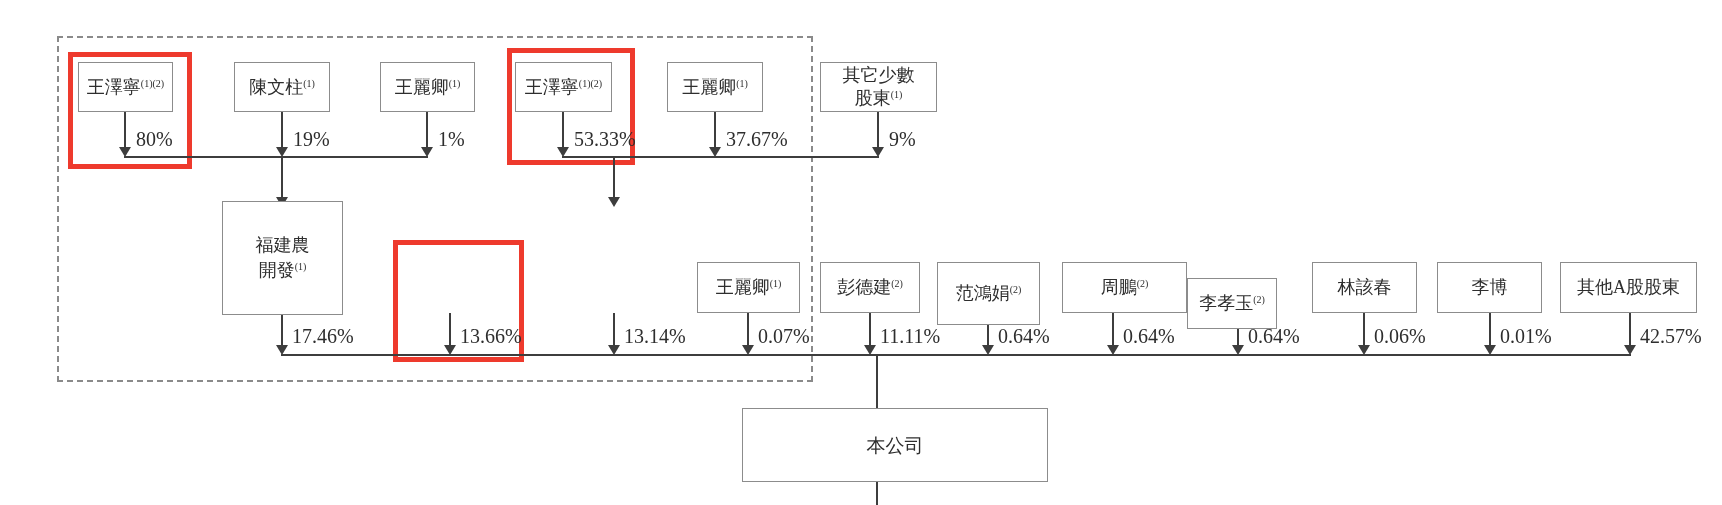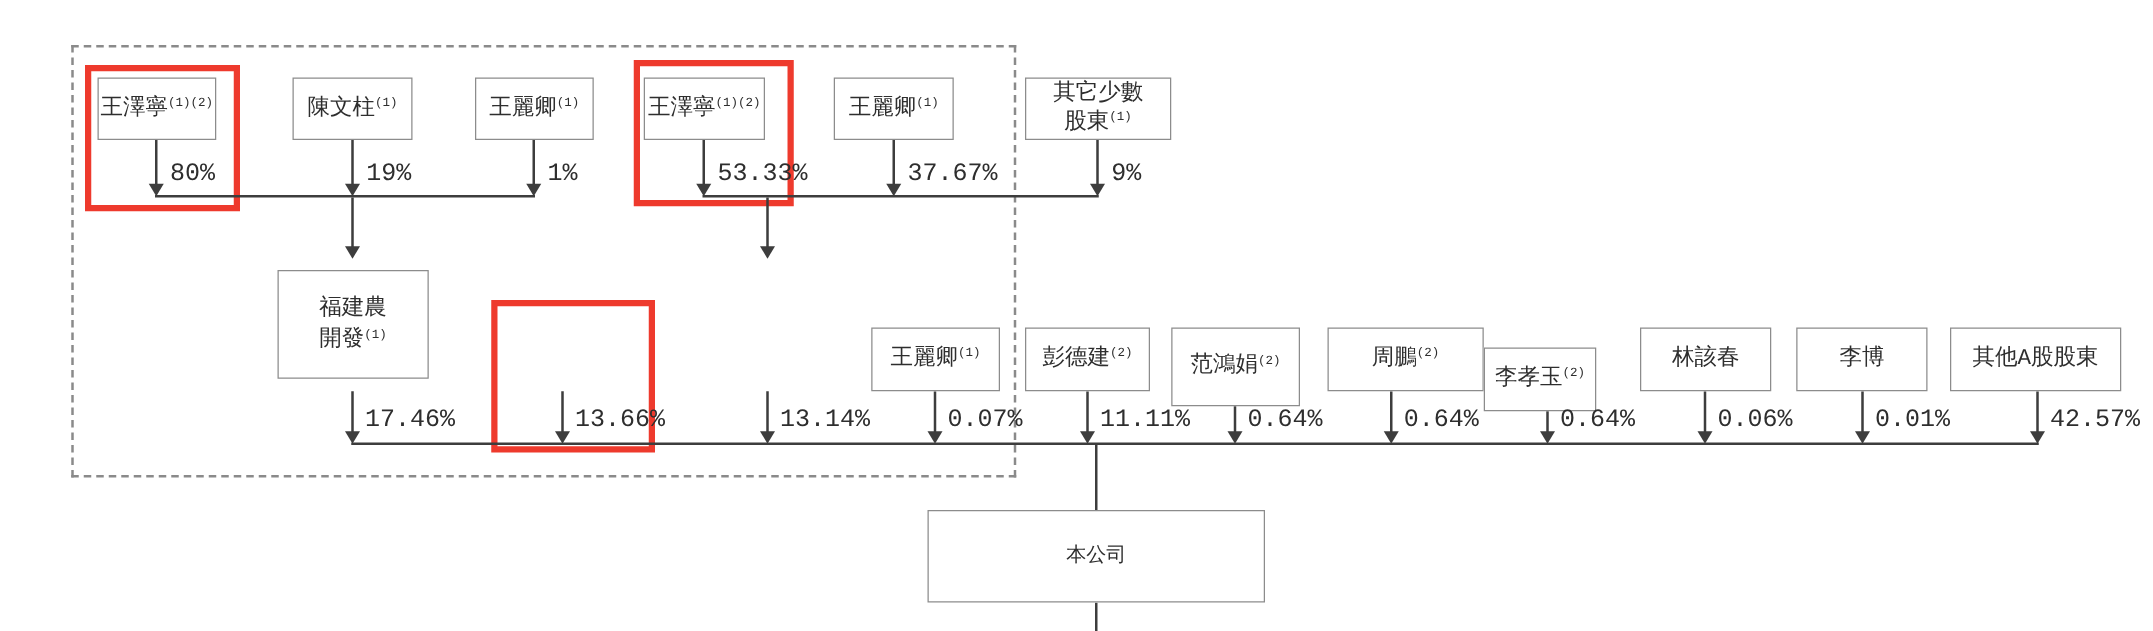--- a/index.html
+++ b/index.html
@@ -7,21 +7,21 @@
     --line_color:#3d3d3d;
     --box_border:#8c8c8c;
     --text_color:#2e2e2e;
     --dash_color:#8a8a8a;
     --bg:#ffffff;
   }
   html,body{margin:0;padding:0;background:var(--bg);}
   .stage{
     position:relative;width:1722px;height:505px;background:var(--bg);
     overflow:hidden;
-    font-family:Liberation Mono, monospace;
+    font-family:Liberation Serif, serif;
     color:var(--text_color);
   }
   .dashed-group{
     position:absolute;border:2px dashed var(--dash_color);
     background:transparent;
   }
   .redbox{
     position:absolute;border:5px solid var(--highlight_red);
     background:transparent;
   }
@@ -127,21 +127,21 @@
     </span>
   </div>
 
   <div class="pct" style="left:136px;top:128px">80%</div>
   <div class="pct" style="left:293px;top:128px">19%</div>
   <div class="pct" style="left:438px;top:128px">1%</div>
   <div class="pct" style="left:574px;top:128px">53.33%</div>
   <div class="pct" style="left:726px;top:128px">37.67%</div>
   <div class="pct" style="left:889px;top:128px">9%</div>
 
-  <div class="node" style="left:222px;top:216px;width:121px;height:87px">
+  <div class="node" style="left:222px;top:201px;width:121px;height:114px">
     <span>
       <span class="ln"><span>福建農</span></span>
       <span class="ln"><span>開發</span><sup>(1)</sup></span>
     </span>
   </div>
   <div class="node" style="left:697px;top:262px;width:103px;height:51px">
     <span class="ln"><span>王麗卿</span><sup>(1)</sup></span>
   </div>
   <div class="node" style="left:820px;top:262px;width:100px;height:51px">
     <span class="ln"><span>彭德建</span><sup>(2)</sup></span>
@@ -170,17 +170,17 @@
   <div class="pct" style="left:624px;top:325px">13.14%</div>
   <div class="pct" style="left:758px;top:325px">0.07%</div>
   <div class="pct" style="left:880px;top:325px">11.11%</div>
   <div class="pct" style="left:998px;top:325px">0.64%</div>
   <div class="pct" style="left:1123px;top:325px">0.64%</div>
   <div class="pct" style="left:1248px;top:325px">0.64%</div>
   <div class="pct" style="left:1374px;top:325px">0.06%</div>
   <div class="pct" style="left:1500px;top:325px">0.01%</div>
   <div class="pct" style="left:1640px;top:325px">42.57%</div>
 
-  <div class="node" style="left:742px;top:408px;width:270px;height:74px;font-size:16px">
+  <div class="node" style="left:742px;top:408px;width:306px;height:74px;font-size:19px">
     <span class="ln">本公司</span>
   </div>
 
 </div>
 
 </body></html>

